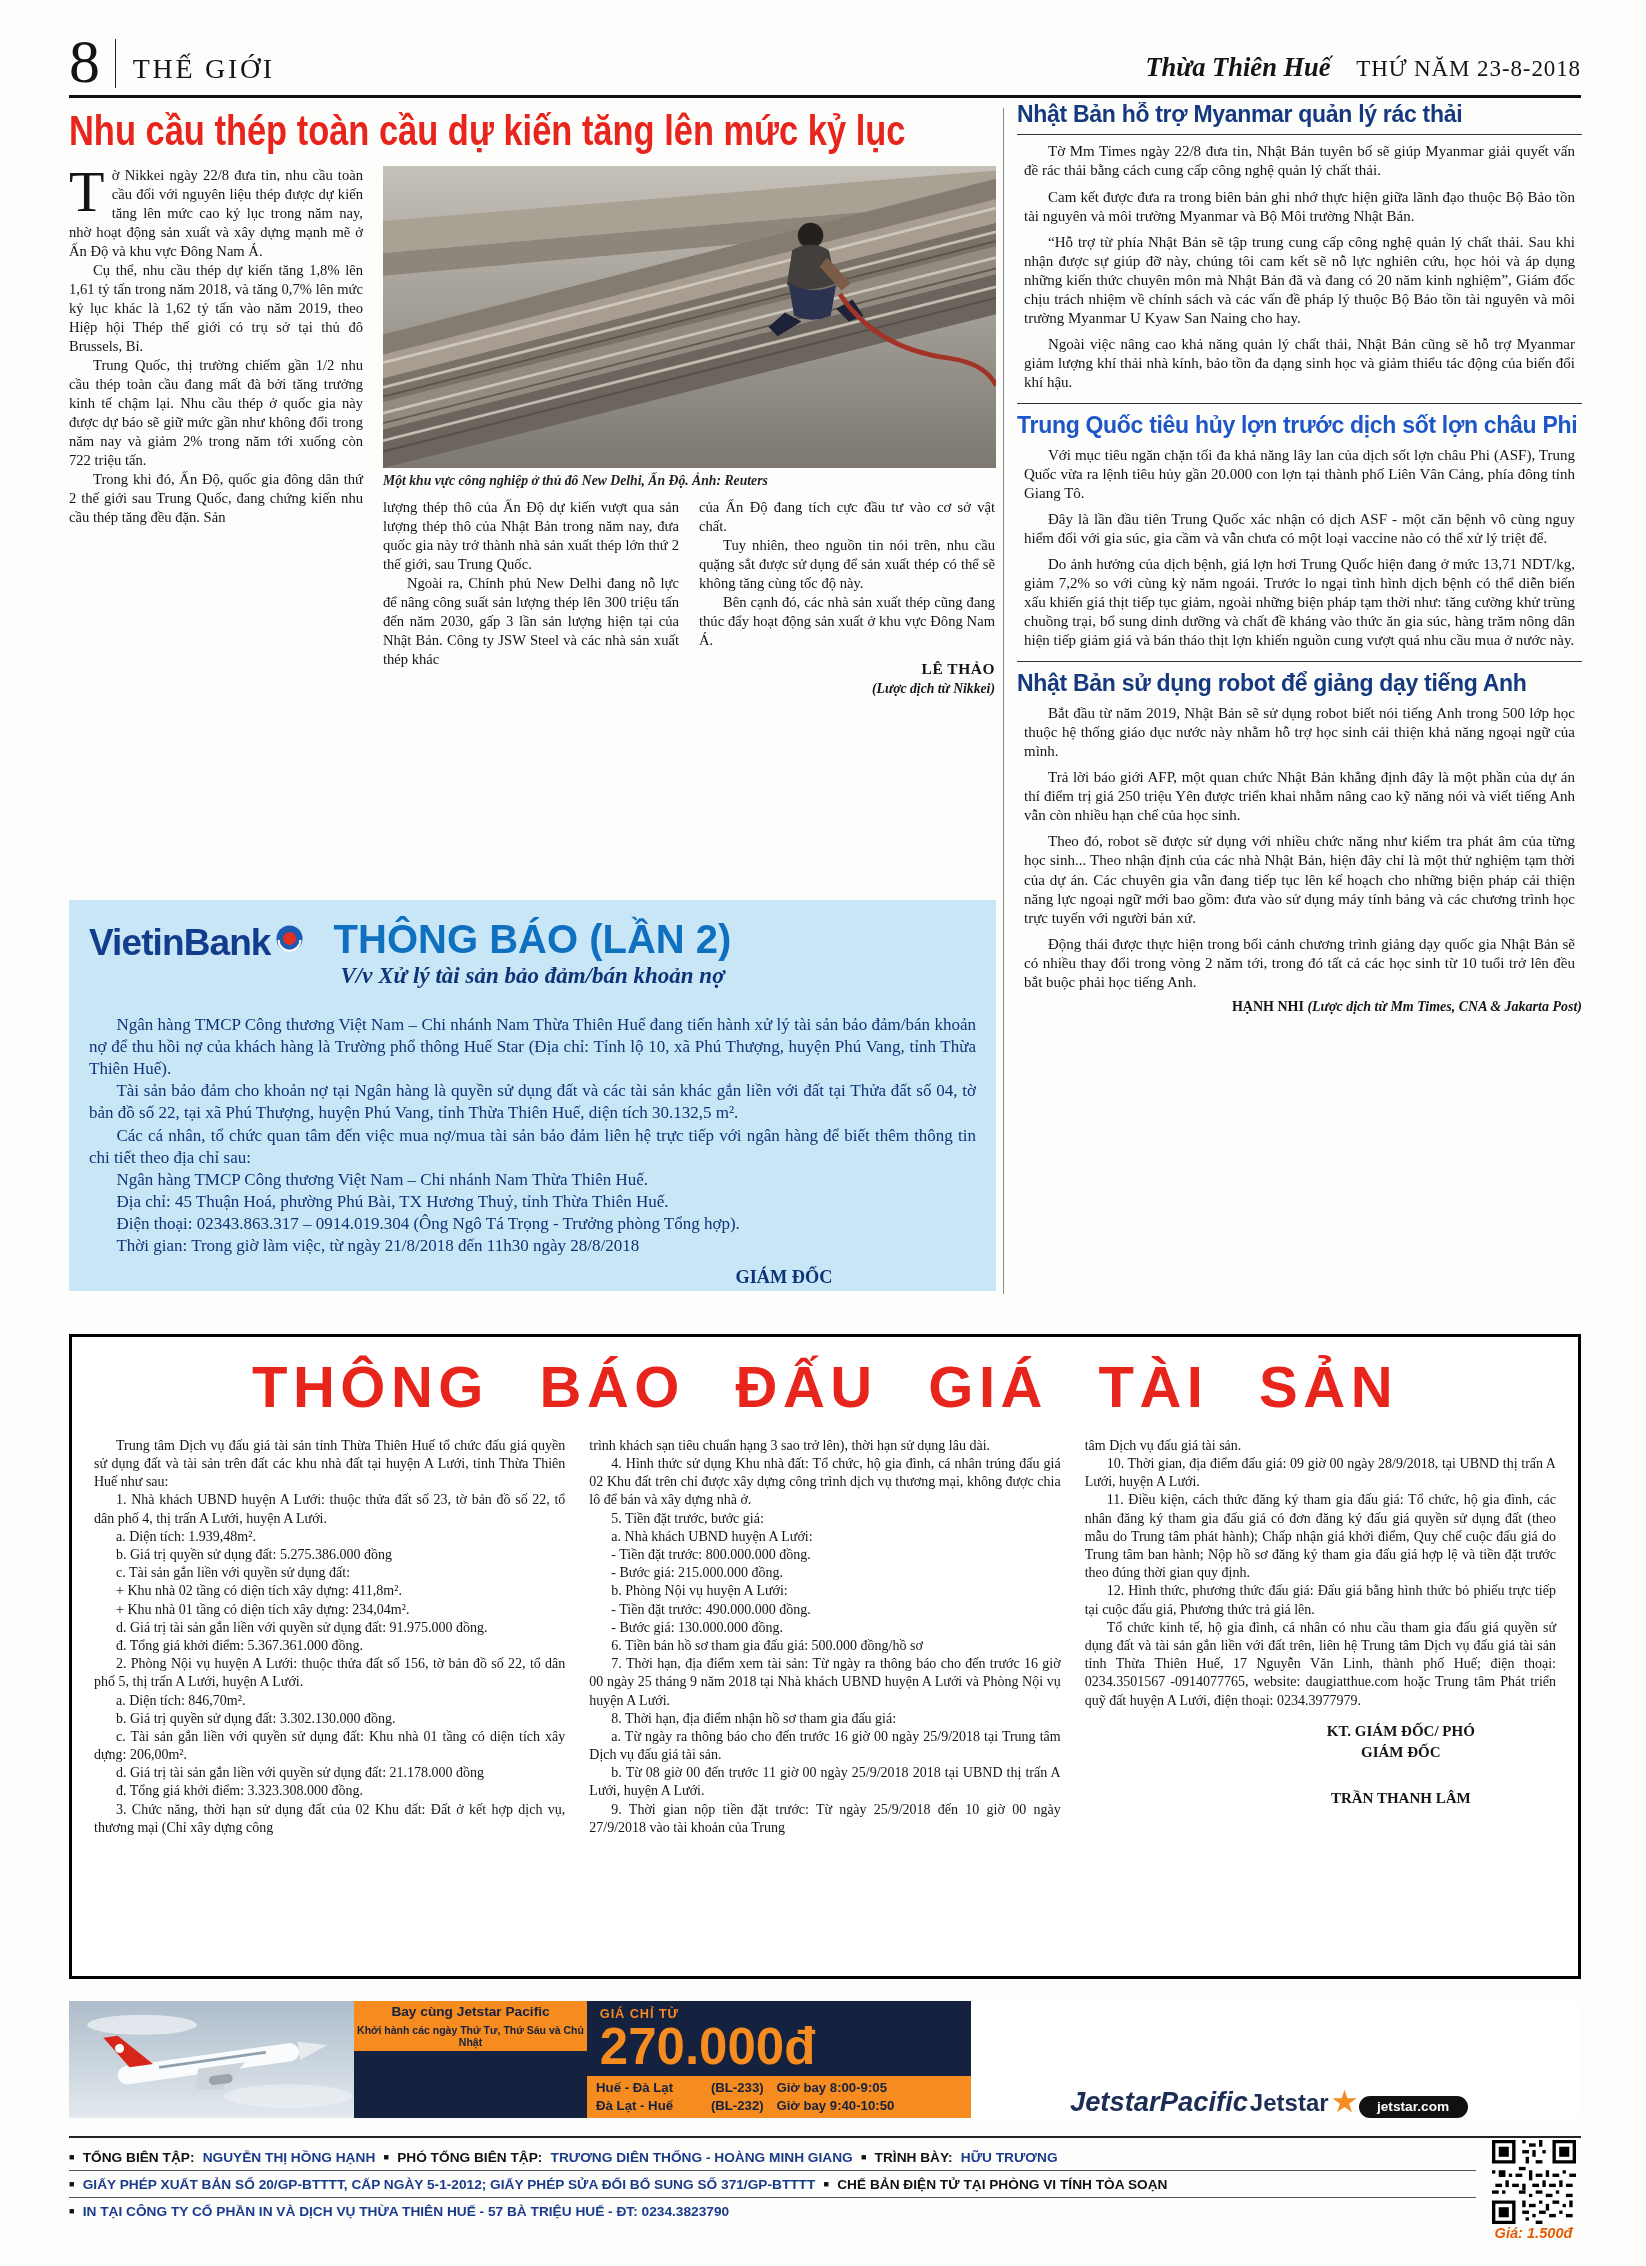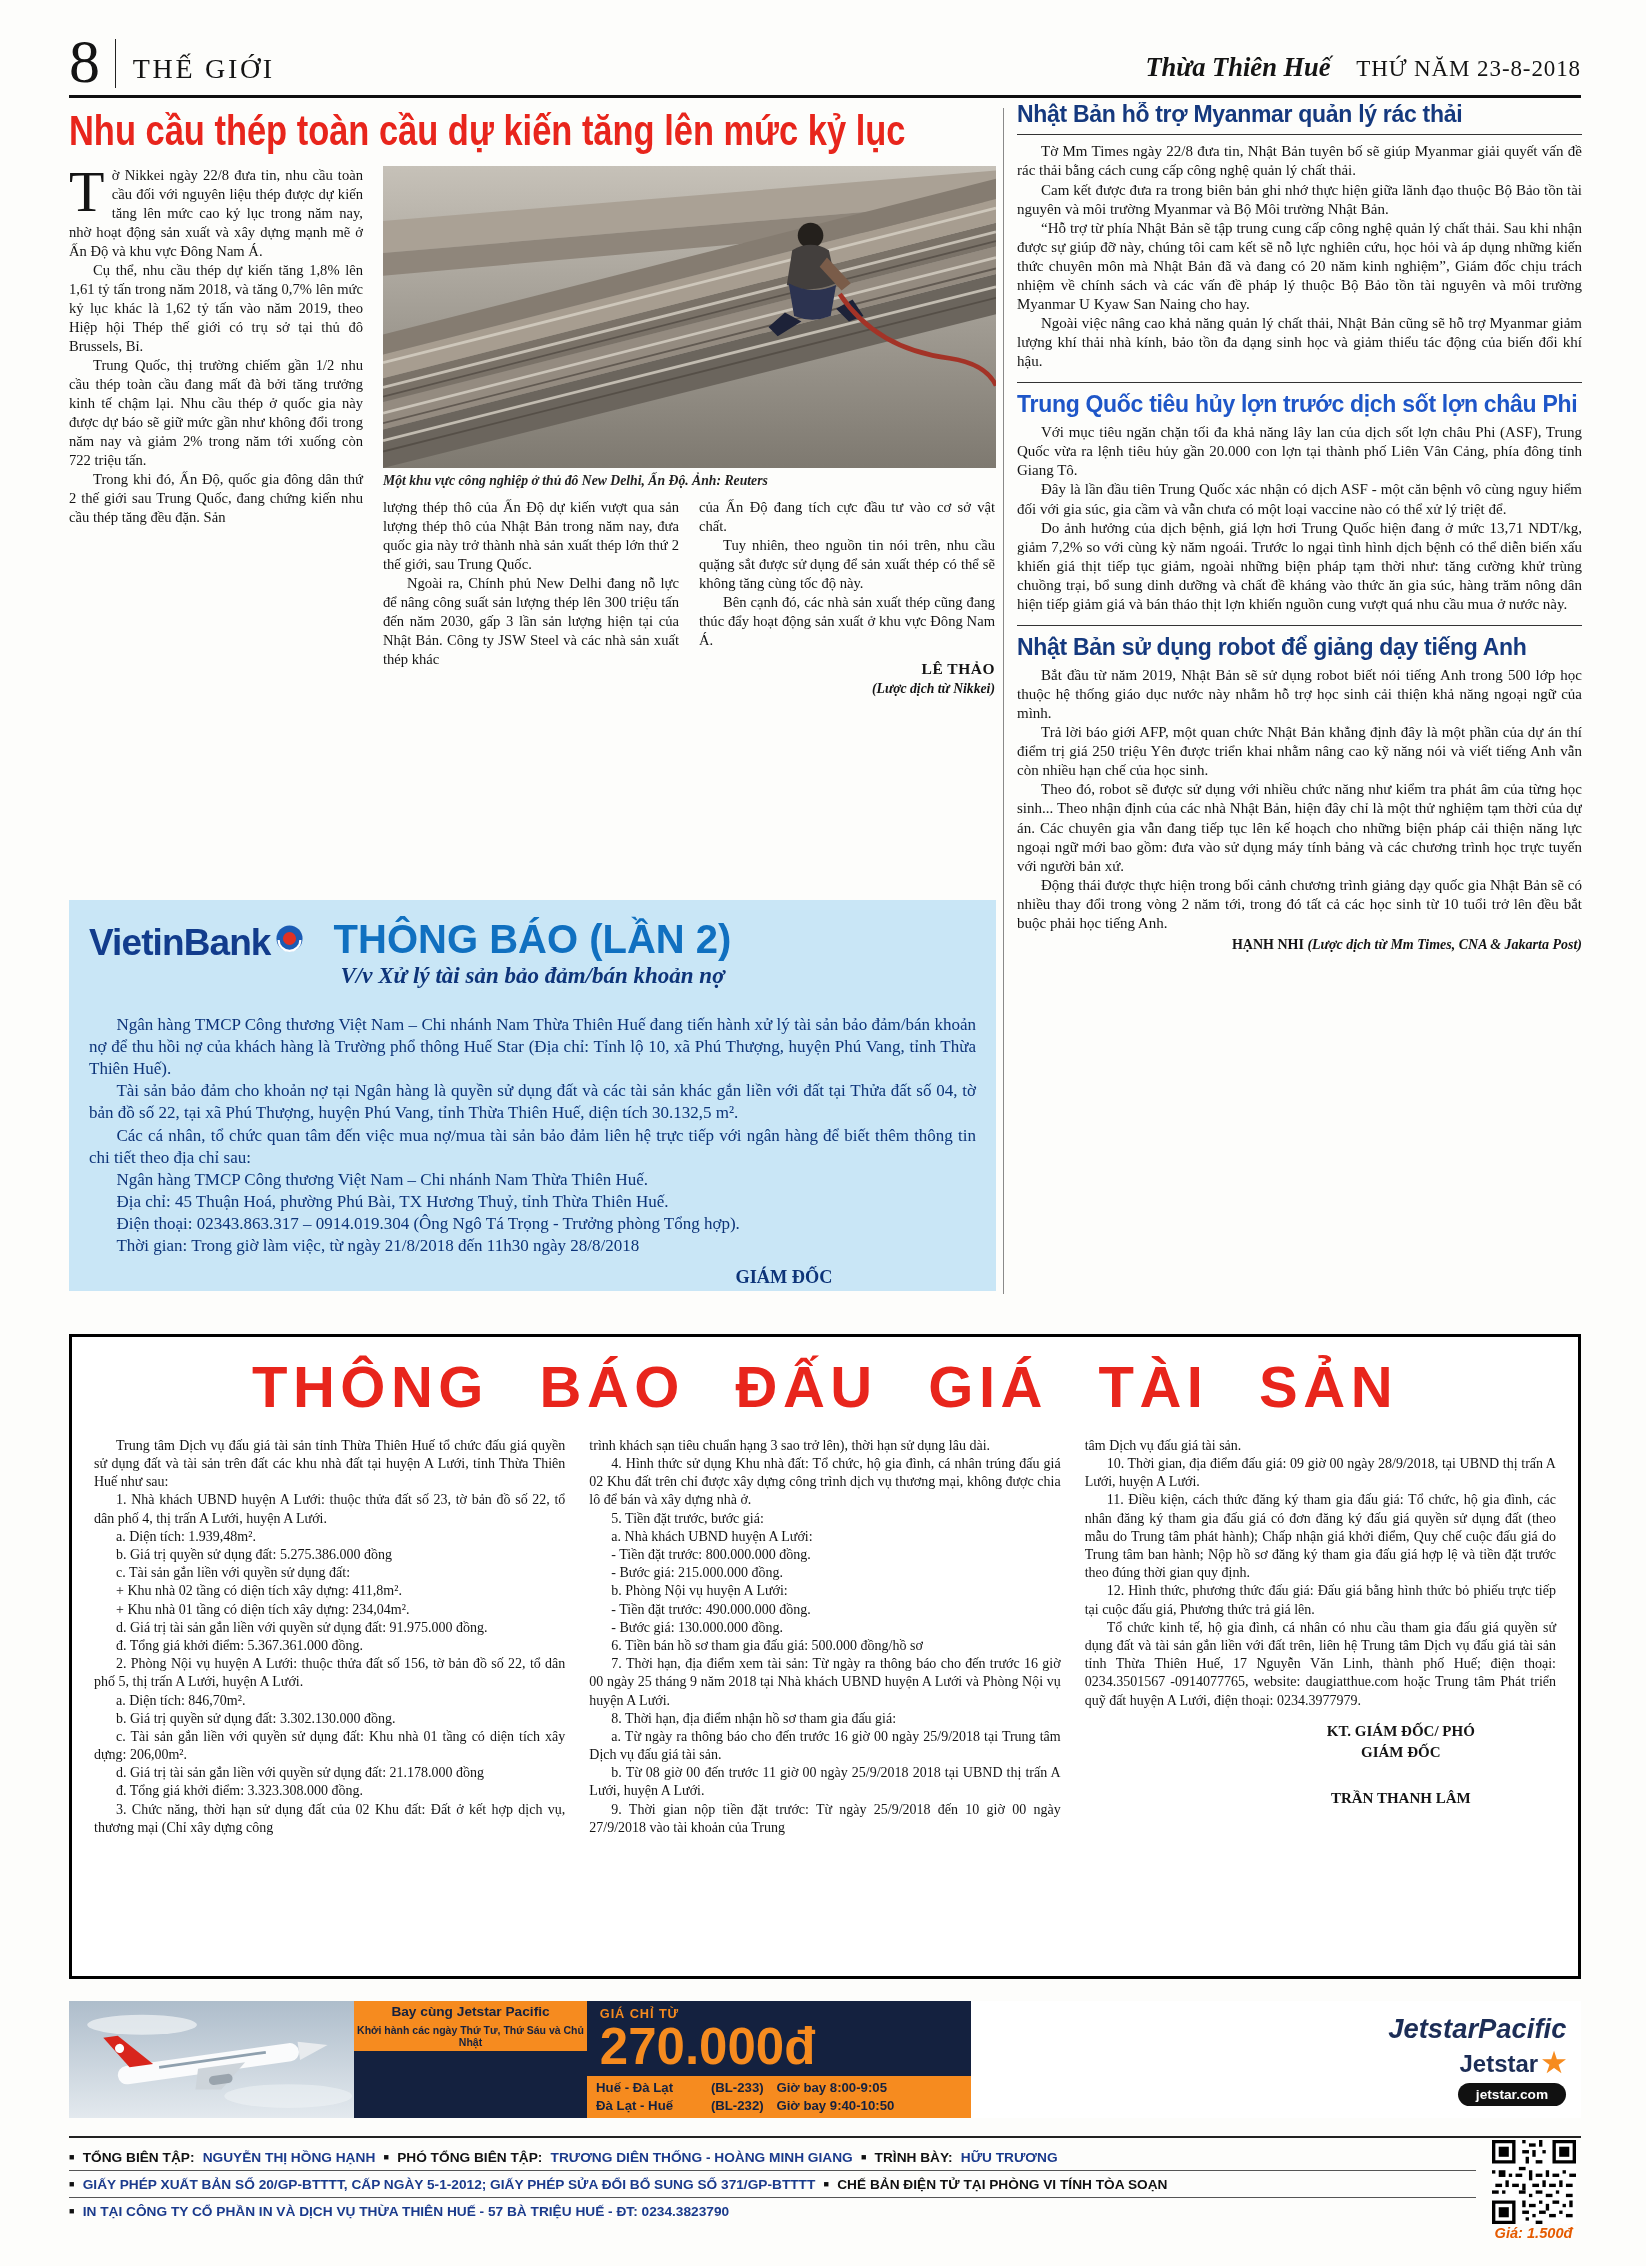--- a/index.html
+++ b/index.html
@@ -39,21 +39,21 @@
 
   
   .divider-v{position:absolute;left:1003px;top:108px;width:0.9px;height:1186px;background:#8a8a8a}
   .right-col{position:absolute;left:1017px;top:102px;width:565px;height:1192px;overflow:hidden}
   .r-h{font-family:"Liberation Sans",sans-serif;font-weight:700;font-size:23px;line-height:1.12;margin:0 0 5.5px;letter-spacing:-0.3px}
   .r-h.navy{color:#15397e}
   .r-h.blue{color:#1e56c8}
   .r-h.underlined{border-bottom:0.9px solid #333;padding-bottom:6.4px;margin-bottom:7.3px}
   .r-art.sep{border-top:0.9px solid #333;margin-top:11px;padding-top:9.1px}
   .r-body{font-size:15px;line-height:1.27;text-align:justify}
-  .r-body p{text-indent:24px;margin:0}
+  .r-body p{text-indent:24px;margin:7px}
   .r-byline{text-align:right;font-size:14px;font-weight:700;margin-top:4.6px}
   .r-byline i{font-weight:700}
 
   
   .vtb{position:absolute;left:69px;top:900px;width:927px;height:391px;background:#c9e6f6;
        padding:9.1px 20px;overflow:hidden;box-sizing:border-box}
   .vtb-top{position:relative;height:88px}
   .vtb-logo{position:absolute;left:0;top:12.8px;display:flex;align-items:flex-start;gap:4.6px}
   .vtb-word{font-family:"Liberation Sans",sans-serif;font-weight:700;font-size:37px;color:#123c8c;letter-spacing:-0.9px}
   .vtb-ic{width:29px;height:29px;margin-top:1.8px}
@@ -87,21 +87,21 @@
   .jet-from{color:#f68b1f;font-size:21px;font-weight:700;font-style:italic}
   .plane-ic{margin-left:7.3px;color:#fff;font-style:normal}
   .jet-to{color:#fff;font-weight:700;font-size:42px;line-height:1;letter-spacing:0.9px}
   .jet-note{background:#f68b1f;color:#14213f;font-size:10.5px;font-weight:700;text-align:center;padding:2.7px 0}
   .jet-price{width:384px;background:#14213f;display:flex;flex-direction:column}
   .jet-price-label{color:#f68b1f;font-size:12.8px;font-weight:700;padding:4.6px 0 0 12.8px;letter-spacing:0.9px}
   .jet-price-val{color:#f68b1f;font-weight:700;font-size:51px;line-height:1;padding-left:12.8px;flex:1}
   .jet-flights{background:#f68b1f;color:#14213f;padding:2.7px 9.1px 3.7px}
   .jf{display:flex;gap:12.8px;font-size:13.2px;font-weight:700;line-height:1.35}
   .jf b{width:102px}
-  .jet-right{flex:1;background:#fff;display:flex;flex-direction:column;align-items:flex-end;
+  .jet-right{flex:1;background:#fff;display:flex;flex-direction:row;align-items:flex-end;
              justify-content:center;padding-right:14.6px;gap:1.8px}
   .jet-brand1{color:#1c2d56;font-weight:700;font-size:27.4px;font-style:italic}
   .jet-brand2{color:#1c2d56;font-weight:700;font-size:24px}
   .jet-star{color:#f68b1f;font-size:27.4px;margin-left:3.7px}
   .jet-url{background:#111;color:#fff;font-weight:700;font-size:13.7px;border-radius:12.8px;padding:3.7px 18.3px;margin-top:2.7px}
 
   
   .foot-rule{position:absolute;left:69px;top:2136px;width:1512px;height:1.8px;background:#222}
   .foot{position:absolute;left:69px;top:2144px;width:1512px;height:108px;font-family:"Liberation Sans",sans-serif}
   .foot-rows{width:1407px}

